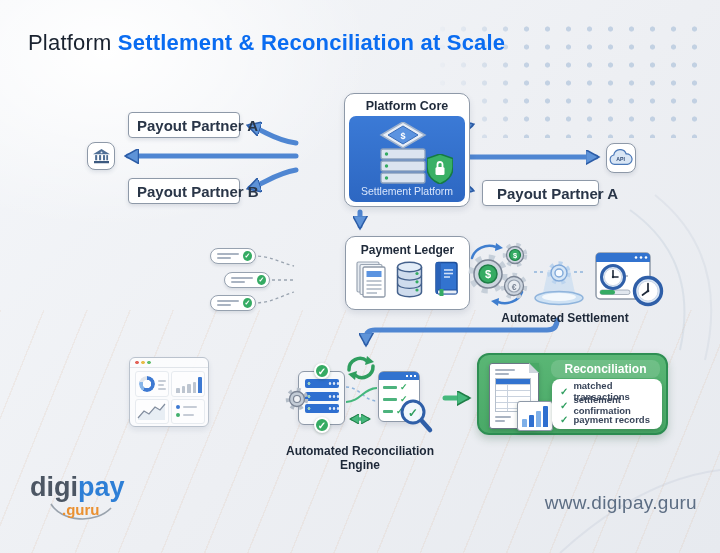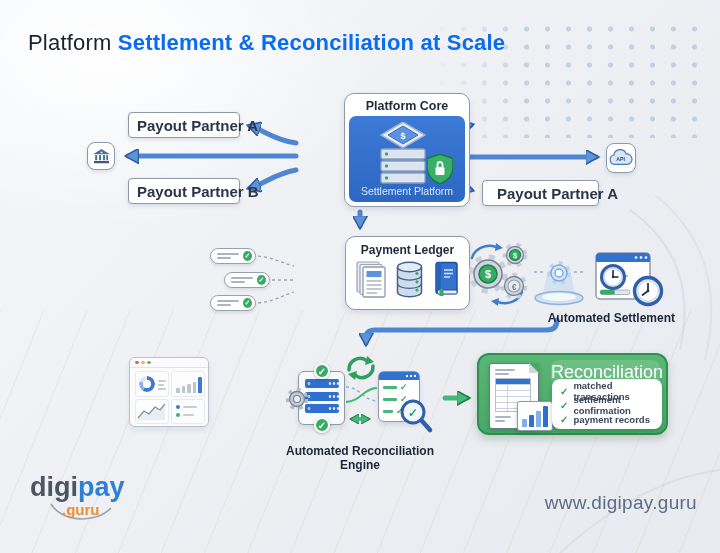--- a/index.html
+++ b/index.html
@@ -68,21 +68,21 @@
     background-image:radial-gradient(circle at 28px 4px,#fff 1px,transparent 1.5px),
       radial-gradient(circle at 32px 4px,#fff 1px,transparent 1.5px),
       radial-gradient(circle at 36px 4px,#fff 1px,transparent 1.5px);}
   .erow{display:flex;align-items:center;gap:3px;padding:3px 4px 0;}
   .erow .ln{width:14px;height:2.5px;background:#4db37d;border-radius:1px;}
   .erow .ck{color:#35ab63;font-size:9px;font-weight:700;line-height:1;}
   
   .report{left:477px;top:353px;width:191px;height:82px;border-radius:12px;
     background:linear-gradient(180deg,#5ab675,#49a967);border:2px solid #2e8f53;
     box-shadow:0 4px 8px rgba(40,90,60,.25);box-sizing:border-box;}
-  .rtitle{left:72px;right:6px;top:5px;text-align:center;font-size:18px;font-weight:400;color:#fff;
+  .rtitle{left:72px;right:6px;top:5px;text-align:center;font-size:12px;font-weight:700;color:#fff;
     background:rgba(255,255,255,.14);border-radius:8px;padding:2px 0;}
   .rdoc{left:10px;top:8px;width:48px;height:64px;background:#fff;border:1.5px solid #6b7686;
     border-radius:3px;box-shadow:0 2px 4px rgba(20,60,35,.25);}
   .rfold{right:-1px;top:-1px;width:0;height:0;border-left:10px solid #cfd6de;border-top:10px solid #49a967;}
   .rgrid{left:5px;top:14px;width:36px;height:34px;border:1px solid #b6c0cc;box-sizing:border-box;
     background:linear-gradient(#3273cf 0 5px, transparent 5px),
       repeating-linear-gradient(180deg, transparent 0 5px, #c9d2de 5px 6px),
       linear-gradient(90deg, transparent 11px, #c9d2de 11px 12px, transparent 12px);}
   .rline{height:2px;background:#aab4c2;border-radius:1px;}
   .rchart{left:38px;top:46px;width:36px;height:30px;background:#fff;border:1.2px solid #8e99a8;
@@ -363,21 +363,21 @@
       <circle cx="25" cy="27" r="1.2" fill="#1f2a3a"></circle>
     </g>
     <g>
       <circle cx="60" cy="41" r="13.5" fill="#dce8f6" stroke="#2f5fa8" stroke-width="3.4"></circle>
       <circle cx="60" cy="41" r="10" fill="#ffffff" stroke="#c6d2e2" stroke-width=".8"></circle>
       <path d="M60 41 V33.5 M60 41 L54.5 45" fill="none" stroke="#1f2a3a" stroke-width="1.7" stroke-linecap="round"></path>
       <circle cx="60" cy="41" r="1.3" fill="#1f2a3a"></circle>
     </g>
   </svg>
 
-  <div class="abs slabel" style="left:505px;top:311px;width:170px;text-align:right;">Automated Settlement</div>
+  <div class="abs slabel" style="left:480px;top:311px;width:170px;">Automated Settlement</div>
 
   <svg class="abs" width="36" height="30" viewBox="0 0 36 30" style="left:343px;top:353px;">
     <path d="M6 17 A11 11 0 0 1 24 8" fill="none" stroke="#2f9e5f" stroke-width="3.5" stroke-linecap="round"></path>
     <polygon points="24,3 31,9 22,12" fill="#2f9e5f"></polygon>
     <path d="M30 13 A11 11 0 0 1 12 22" fill="none" stroke="#2f9e5f" stroke-width="3.5" stroke-linecap="round"></path>
     <polygon points="12,27 5,21 14,18" fill="#2f9e5f"></polygon>
   </svg>
 
   <div class="abs epanel" style="left:298px;top:371px;width:47px;height:54px;">
     <div class="srvbar"></div>

